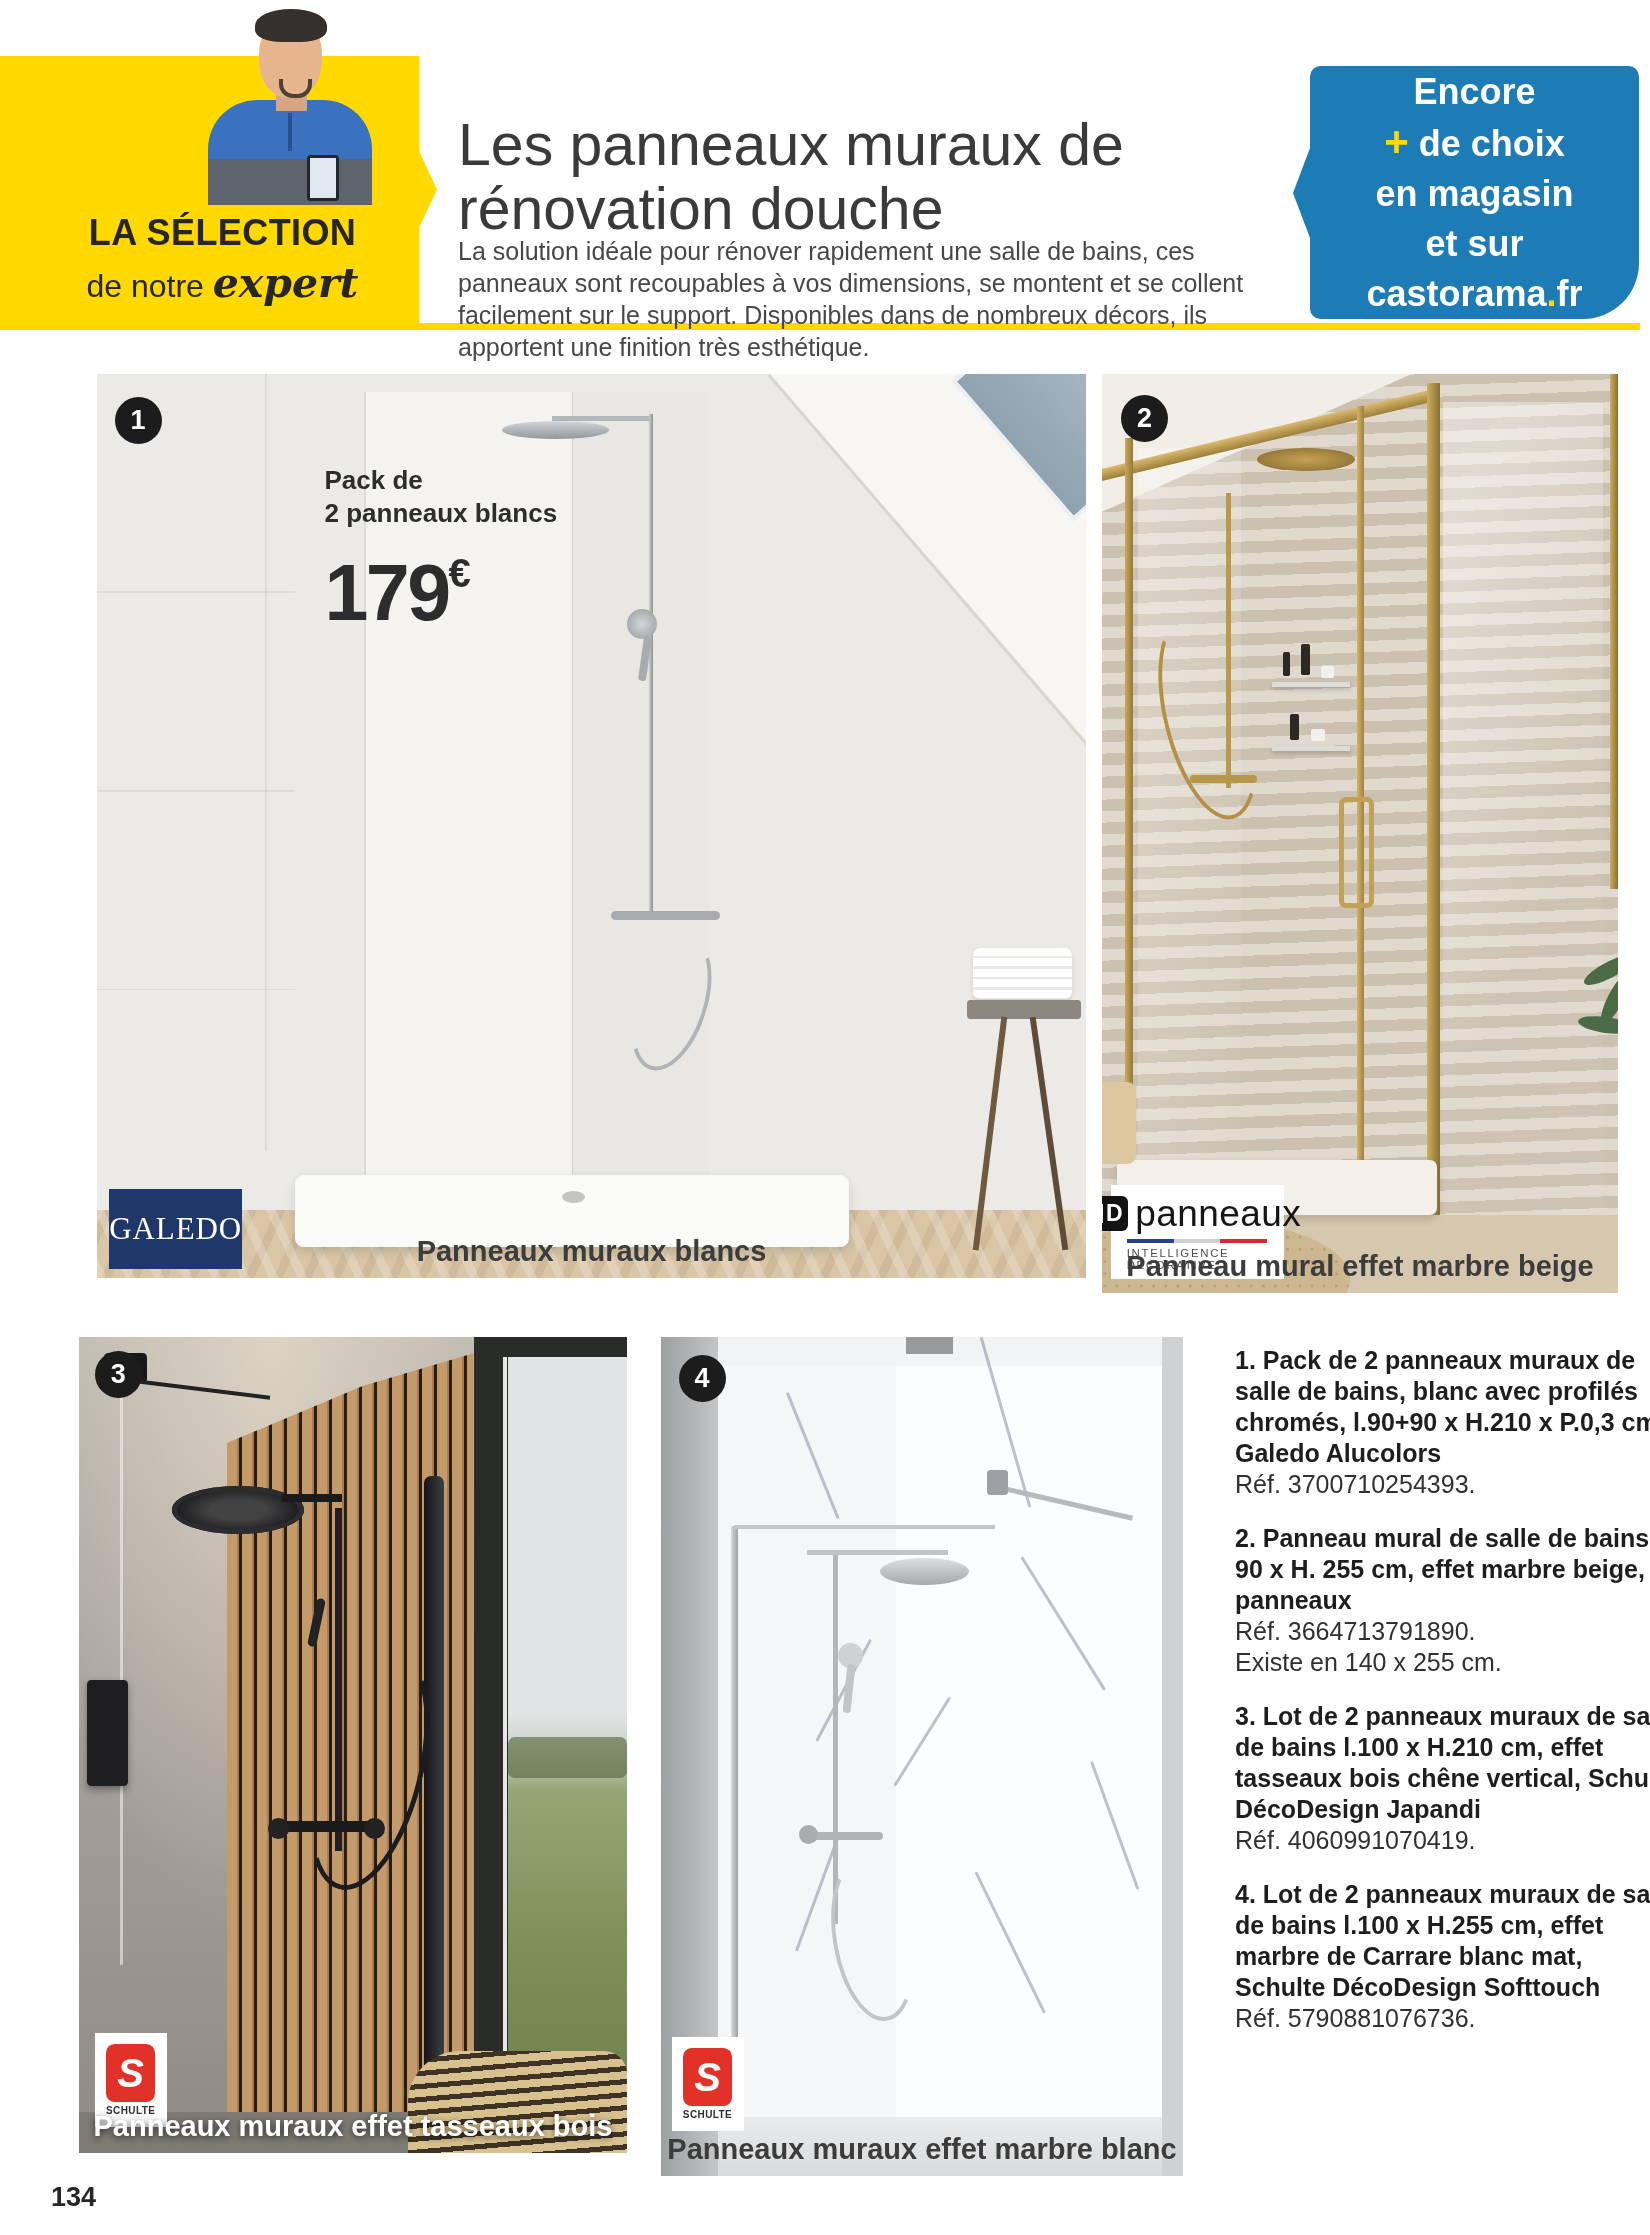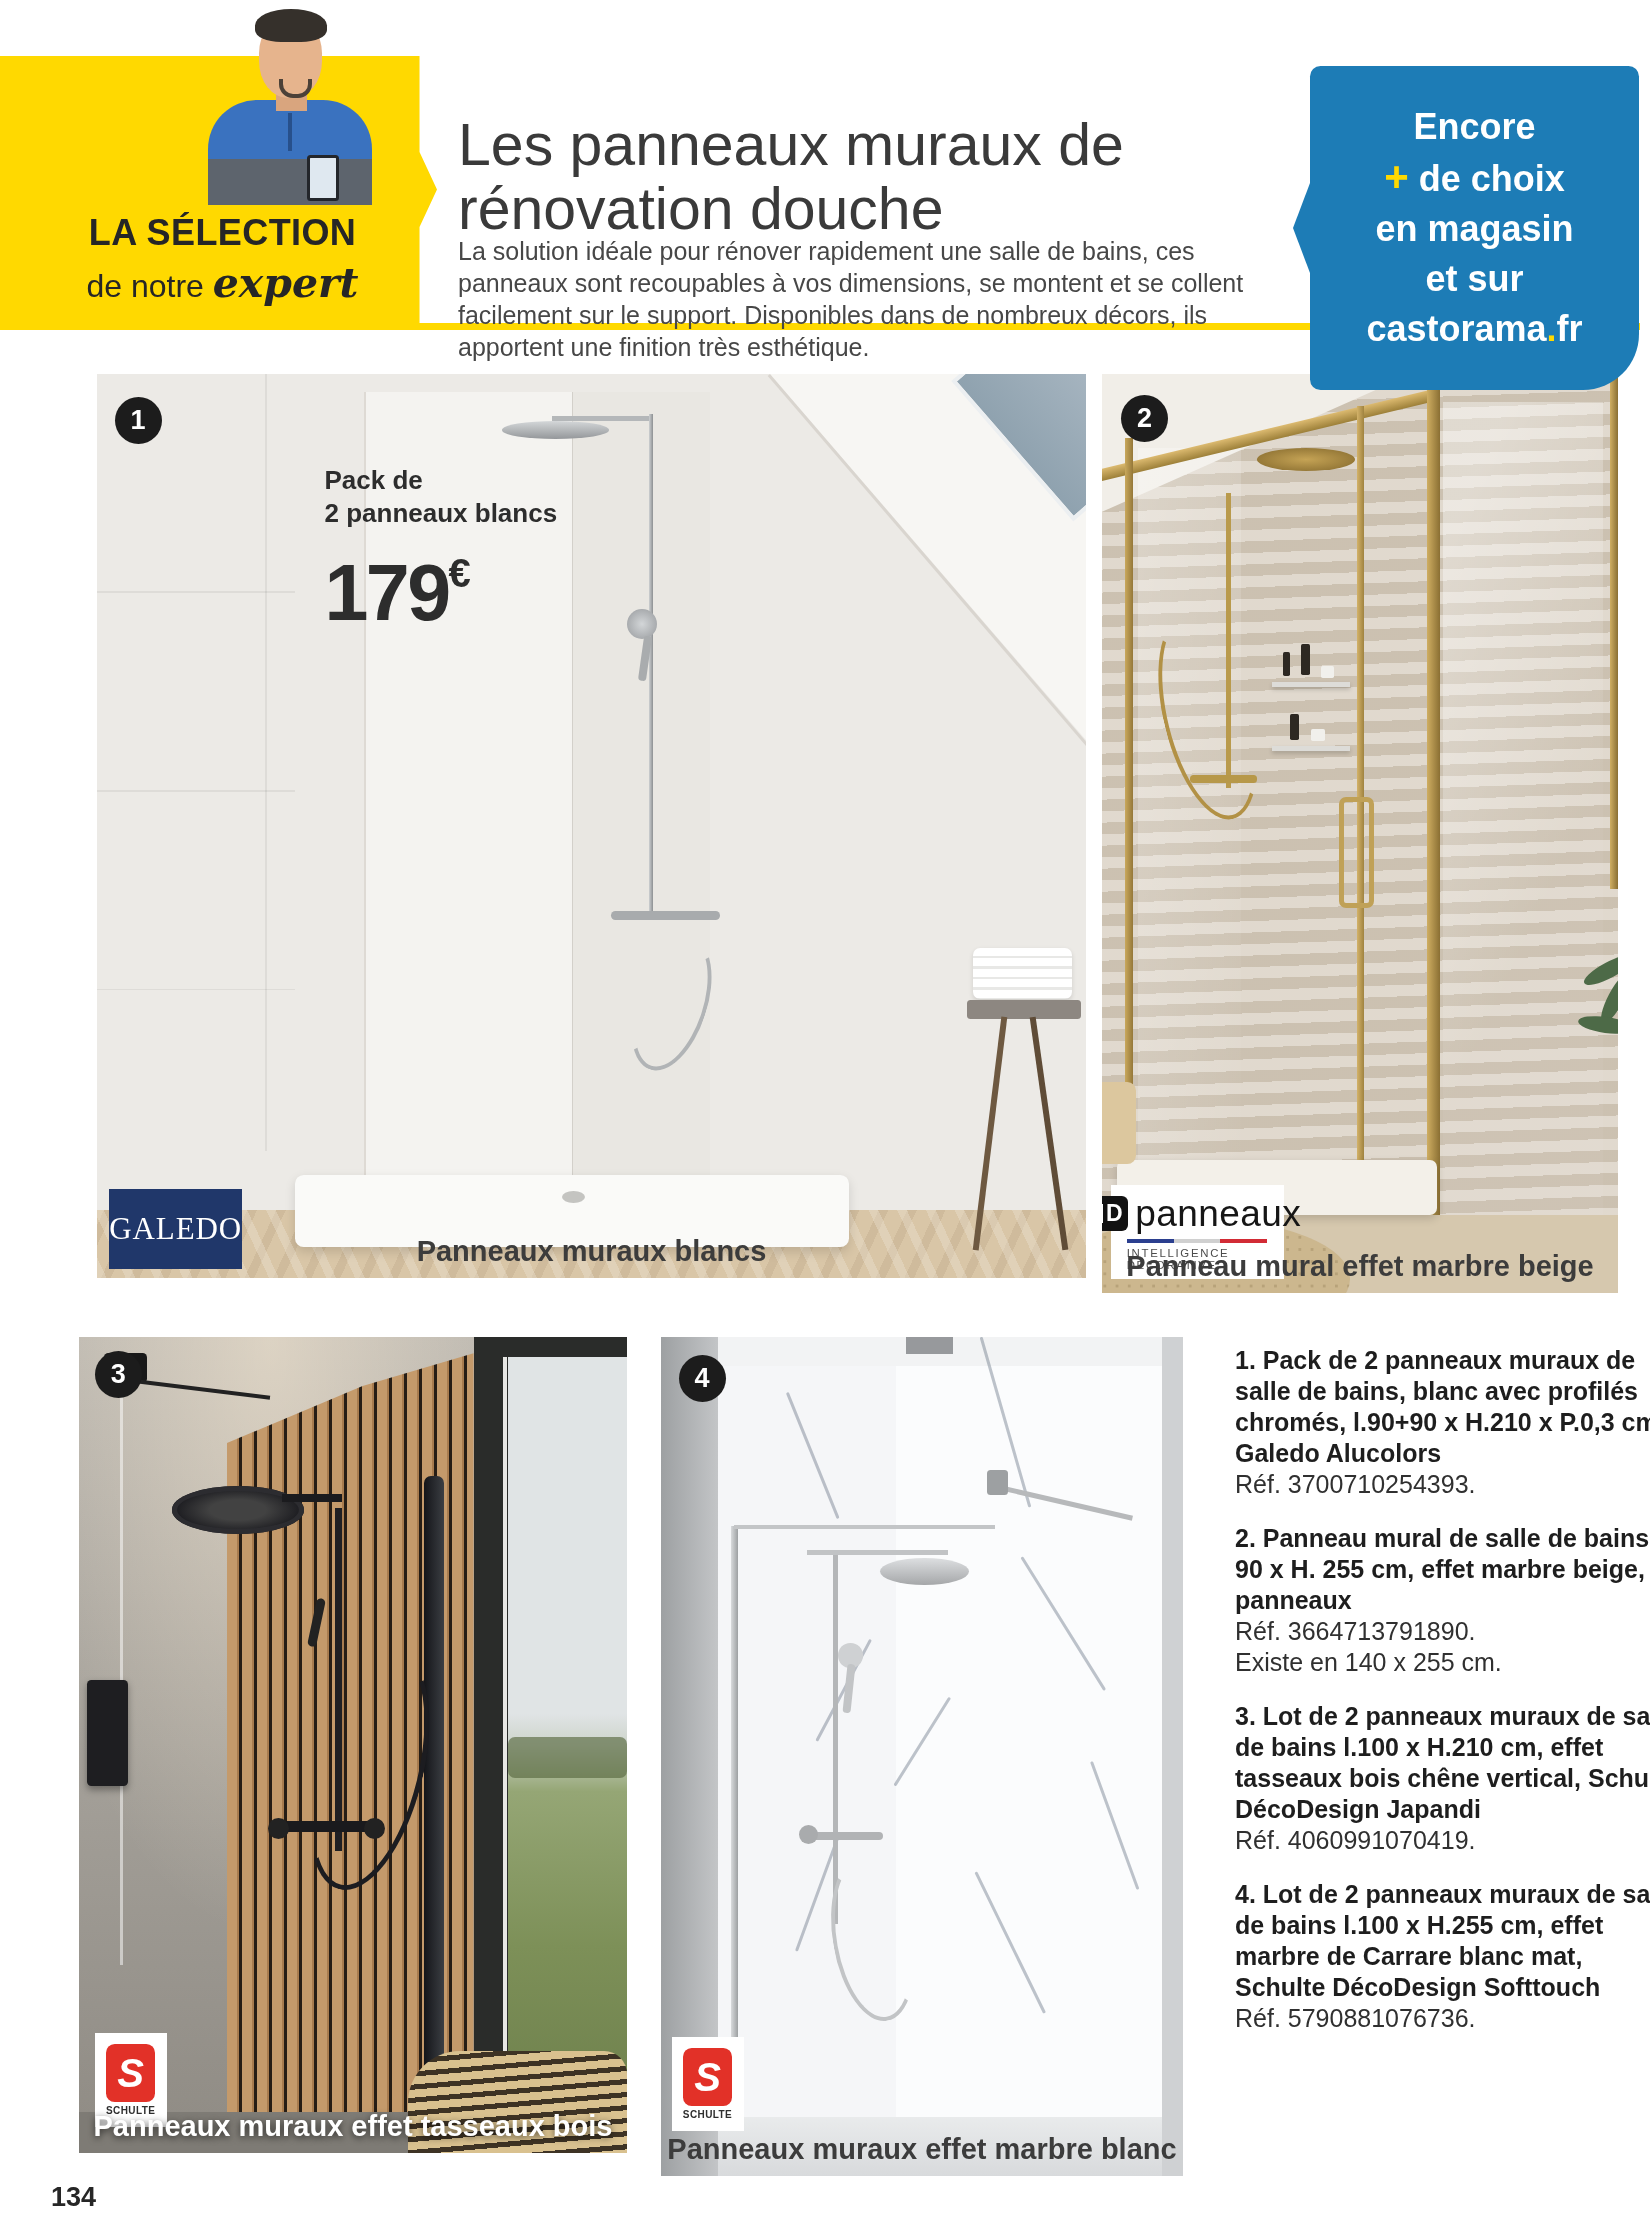--- a/index.html
+++ b/index.html
@@ -27,21 +27,21 @@
 
   .selection-block{position:absolute;left:48px;top:212px;width:349px;text-align:center;z-index:4;}
   .selection-line1{font-size:36px;font-weight:800;letter-spacing:0.4px;color:#262626;}
   .selection-line2{margin-top:5.2px;font-size:32px;color:#262626;}
   .selection-script{font-family:"DejaVu Serif",serif;font-style:italic;font-weight:700;font-size:41px;}
 
   .page-title{position:absolute;left:458px;top:73px;width:856px;font-size:59px;line-height:64px;
     font-weight:300;color:#3a3a3a;letter-spacing:0;}
   .page-desc{position:absolute;left:458px;top:210px;width:852px;font-size:25px;line-height:32px;color:#474747;}
 
-  .blue-badge{position:absolute;left:1310px;top:66px;width:329px;height:324px;background:#1d7cb6;
+  .blue-badge{position:absolute;left:1310px;top:66px;width:329px;height:253px;background:#1d7cb6;
     border-radius:10.5px 10.5px 56px 10.5px;z-index:5;display:flex;flex-direction:column;justify-content:center;
     text-align:center;color:#fff;font-weight:700;font-size:36px;line-height:50px;}
   .blue-badge:before{content:"";position:absolute;left:-16.6px;top:50%;transform:translateY(-50%);
     border-top:45px solid transparent;border-bottom:45px solid transparent;border-right:17.5px solid #1d7cb6;}
   .badge-plus{color:#ffd900;font-size:42px;}
   .badge-dot{color:#ffd900;}
 
   
   .product{position:absolute;overflow:hidden;}
   .num-badge{position:absolute;width:47px;height:47px;background:#1c1c1c;border-radius:50%;

